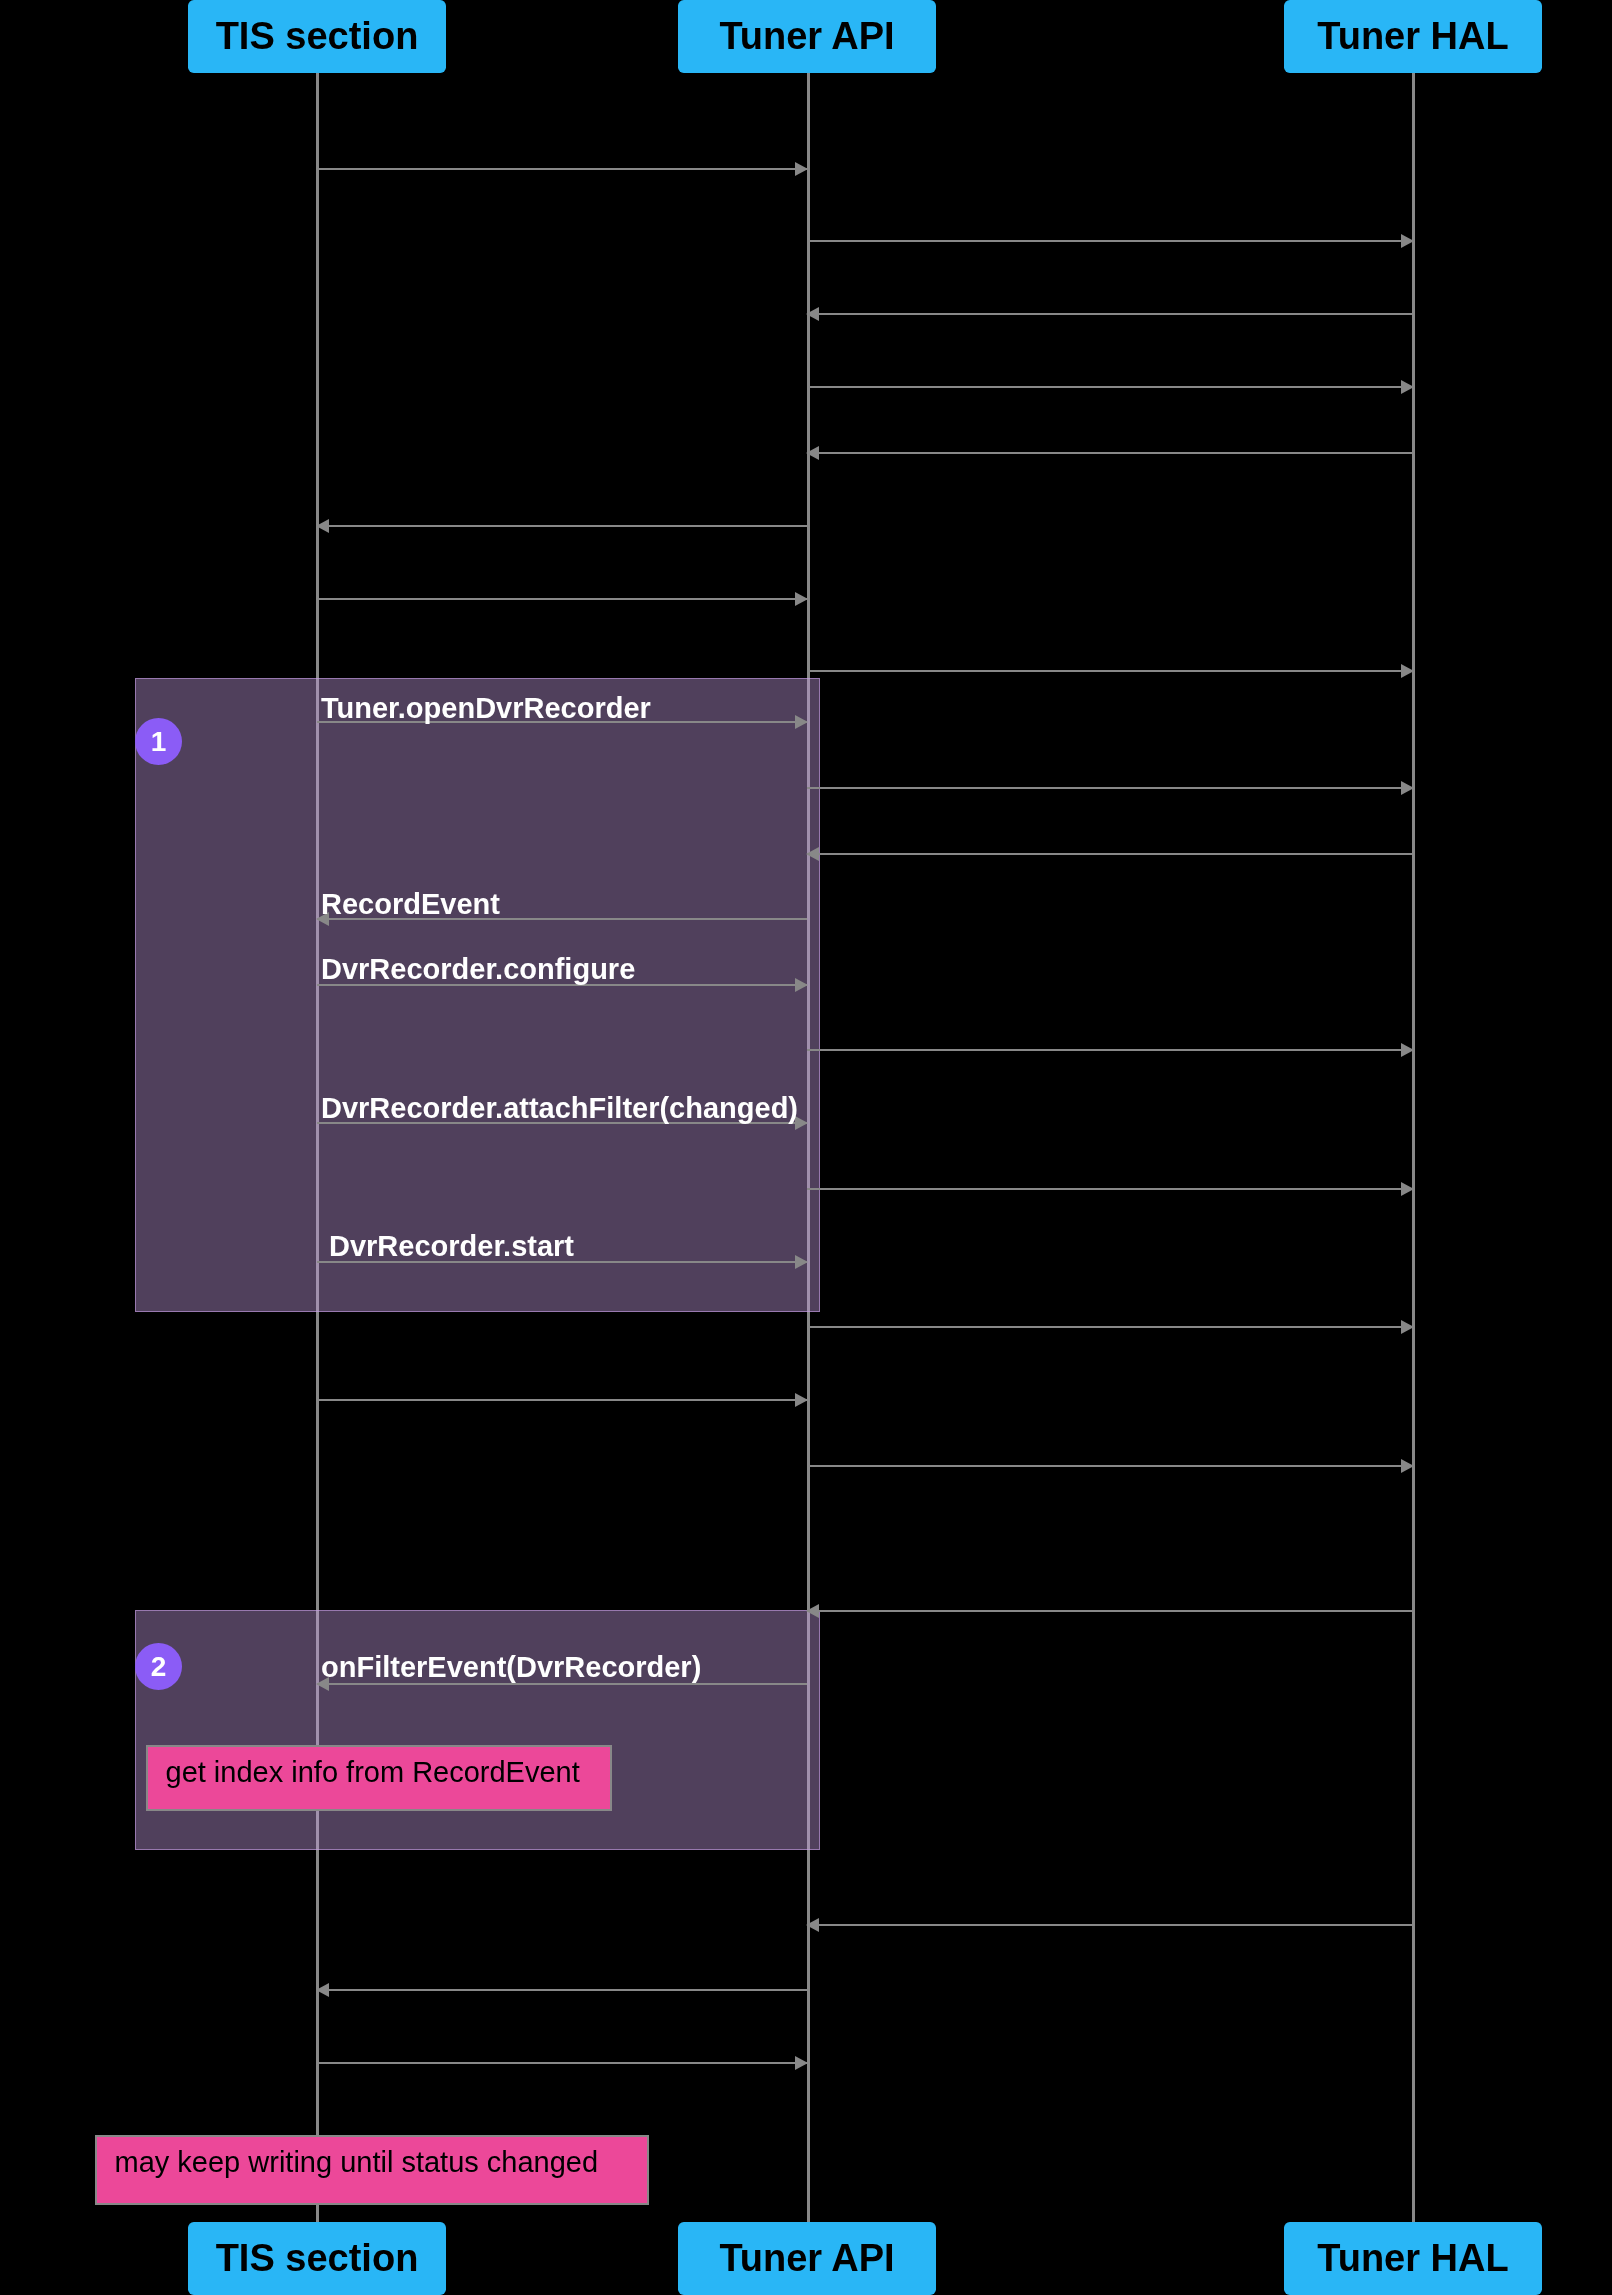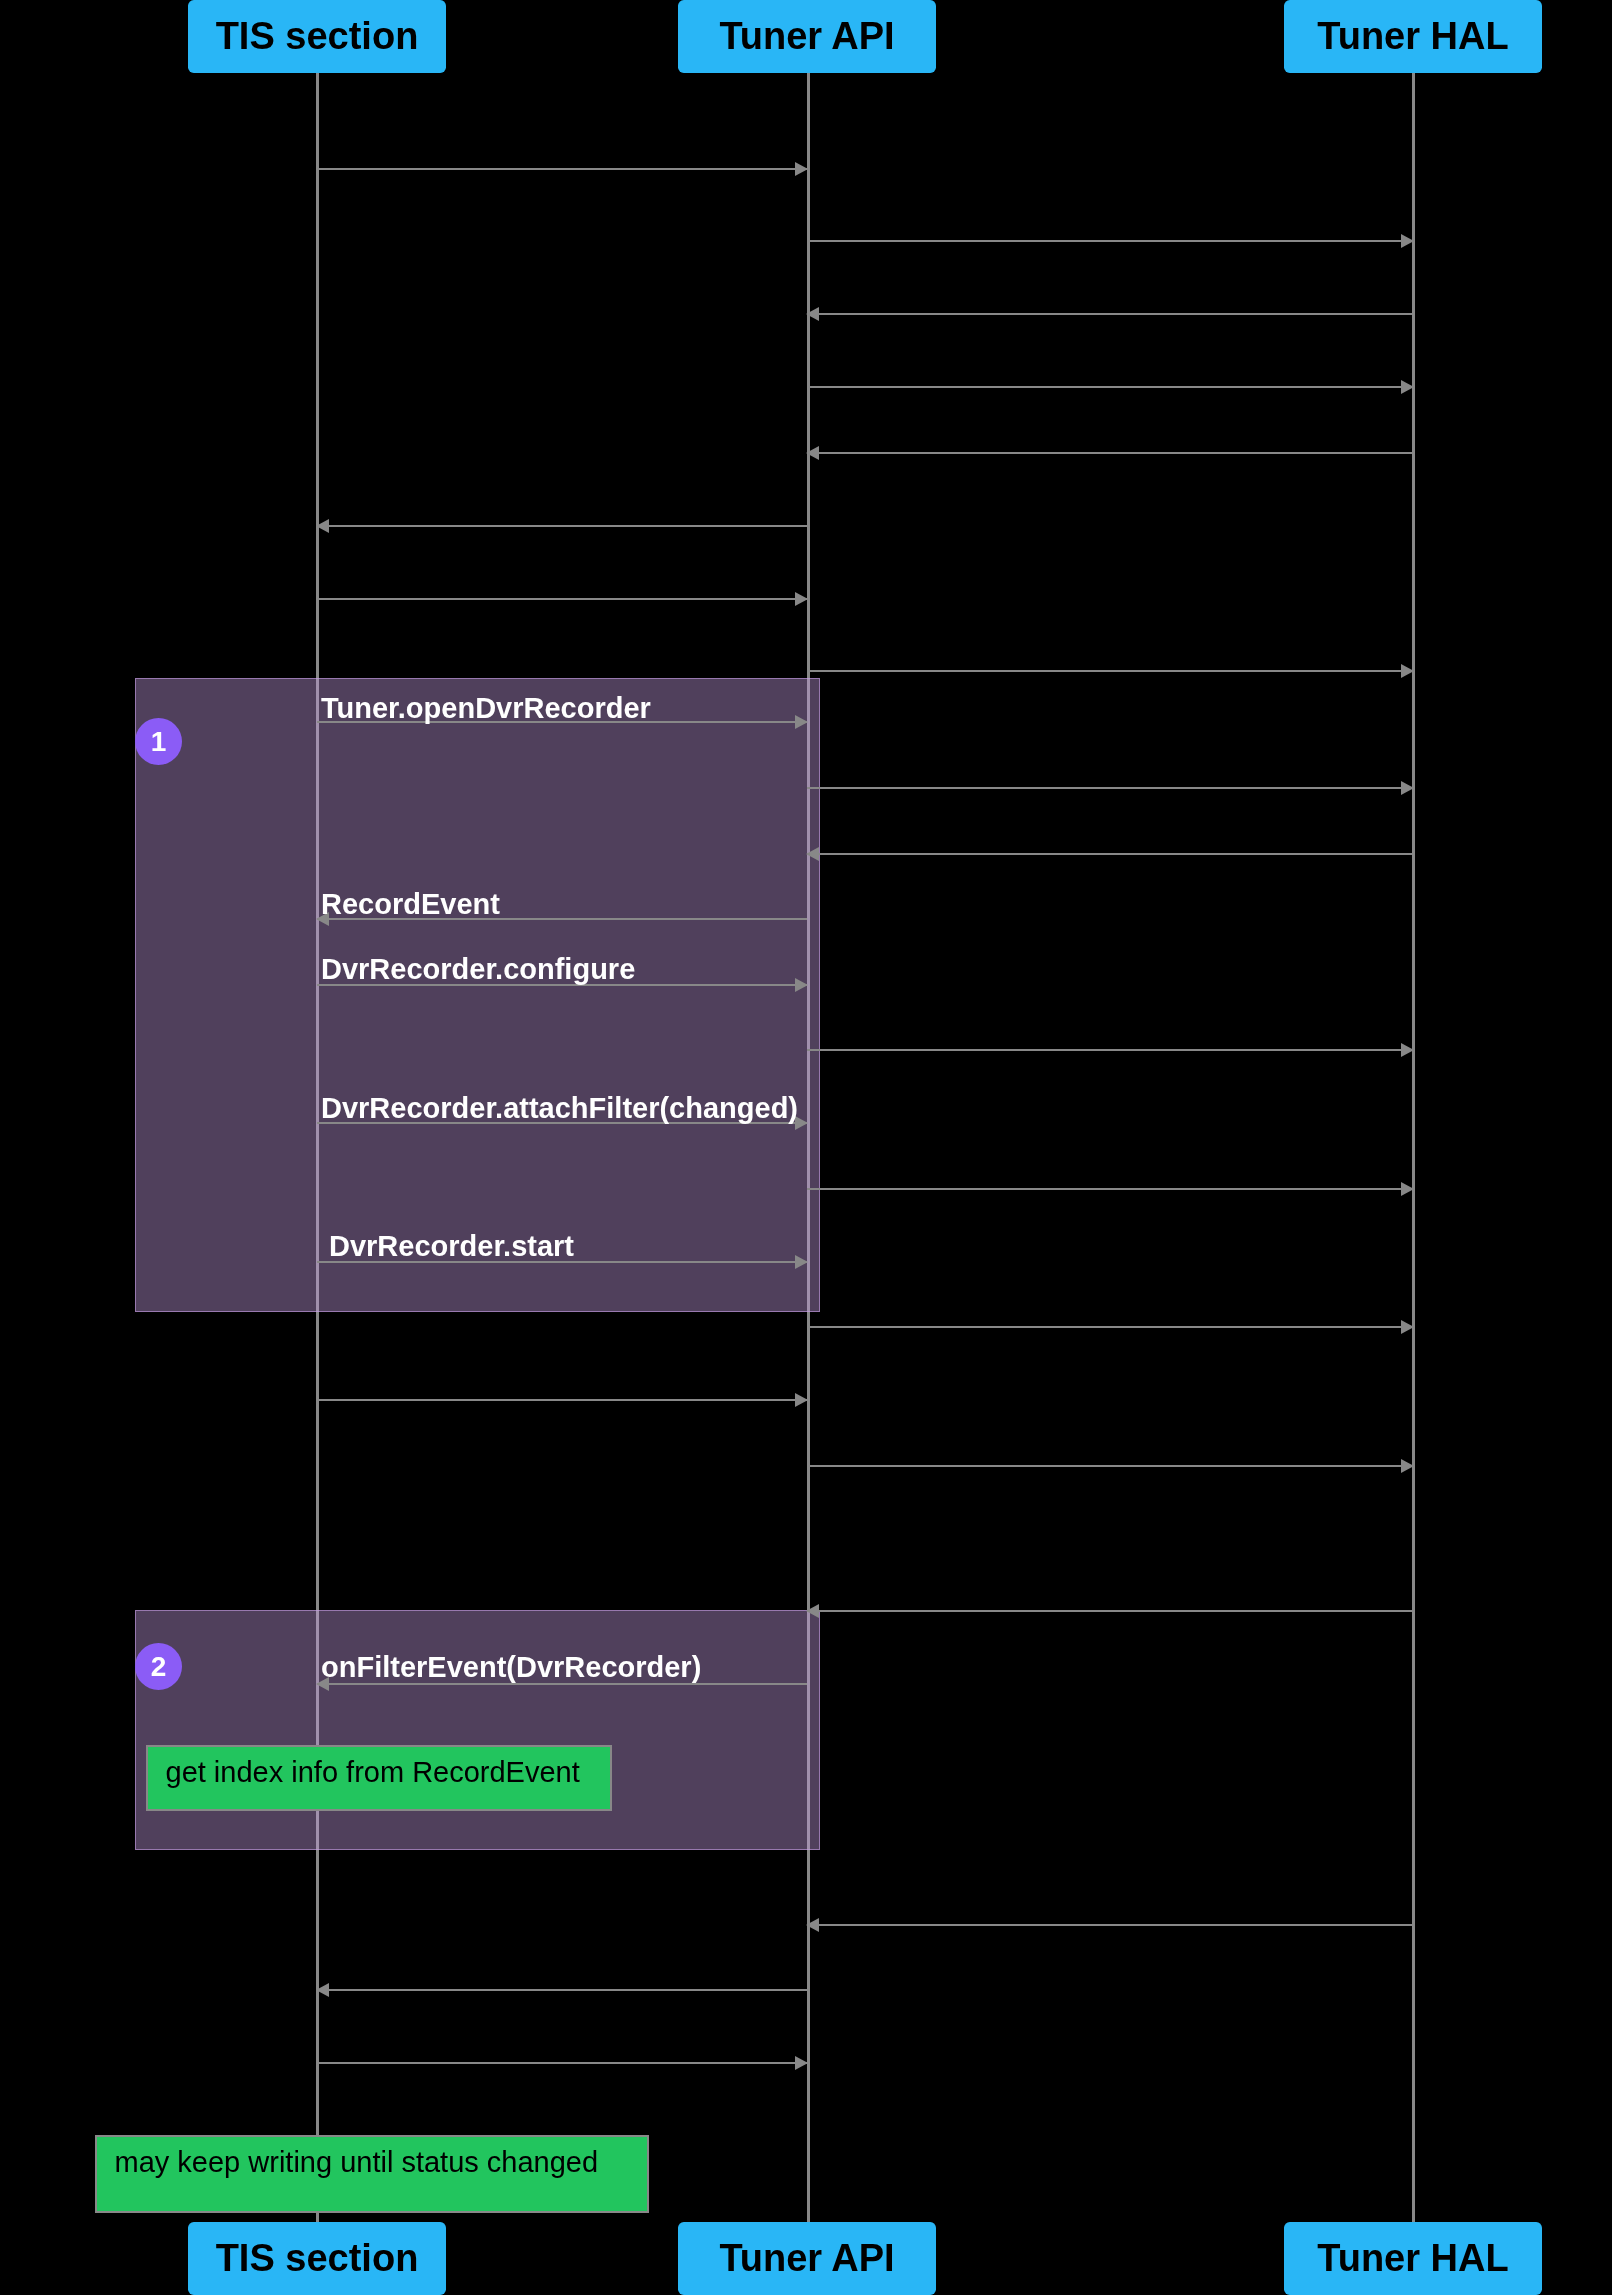--- a/index.html
+++ b/index.html
@@ -101,21 +101,21 @@
       font-size: 28px;
       font-weight: bold;
       display: flex;
       align-items: center;
       justify-content: center;
       z-index: 10;
     }
 
     .note-box {
       position: absolute;
-      background: #22c55e;
+      background: #ec4899;
       border: 2.2px solid #888;
       color: #000;
       font-size: 29px;
       padding: 8.7px 17.5px;
       z-index: 8;
     }
   </style>
 </head>
 <body>
 
@@ -218,16 +218,16 @@
 <div class="arrow left" style="left:807px; top:1924px; width:606px;"></div>
 
 <div class="arrow left" style="left:317px; top:1989px; width:490px;"></div>
 
 <div class="arrow" style="left:317px; top:2062px; width:490px;"></div>
 
 <div class="note-box" style="left:146px; top:1745px; width:466px; height:66px;">
   <span>get index info from RecordEvent</span>
 </div>
 
-<div class="note-box" style="left:95px; top:2135px; width:554px; height:78px;">
+<div class="note-box" style="left:95px; top:2135px; width:554px; height:70px;">
   <span>may keep writing until status changed</span>
 </div>
 
 
 </body></html>

